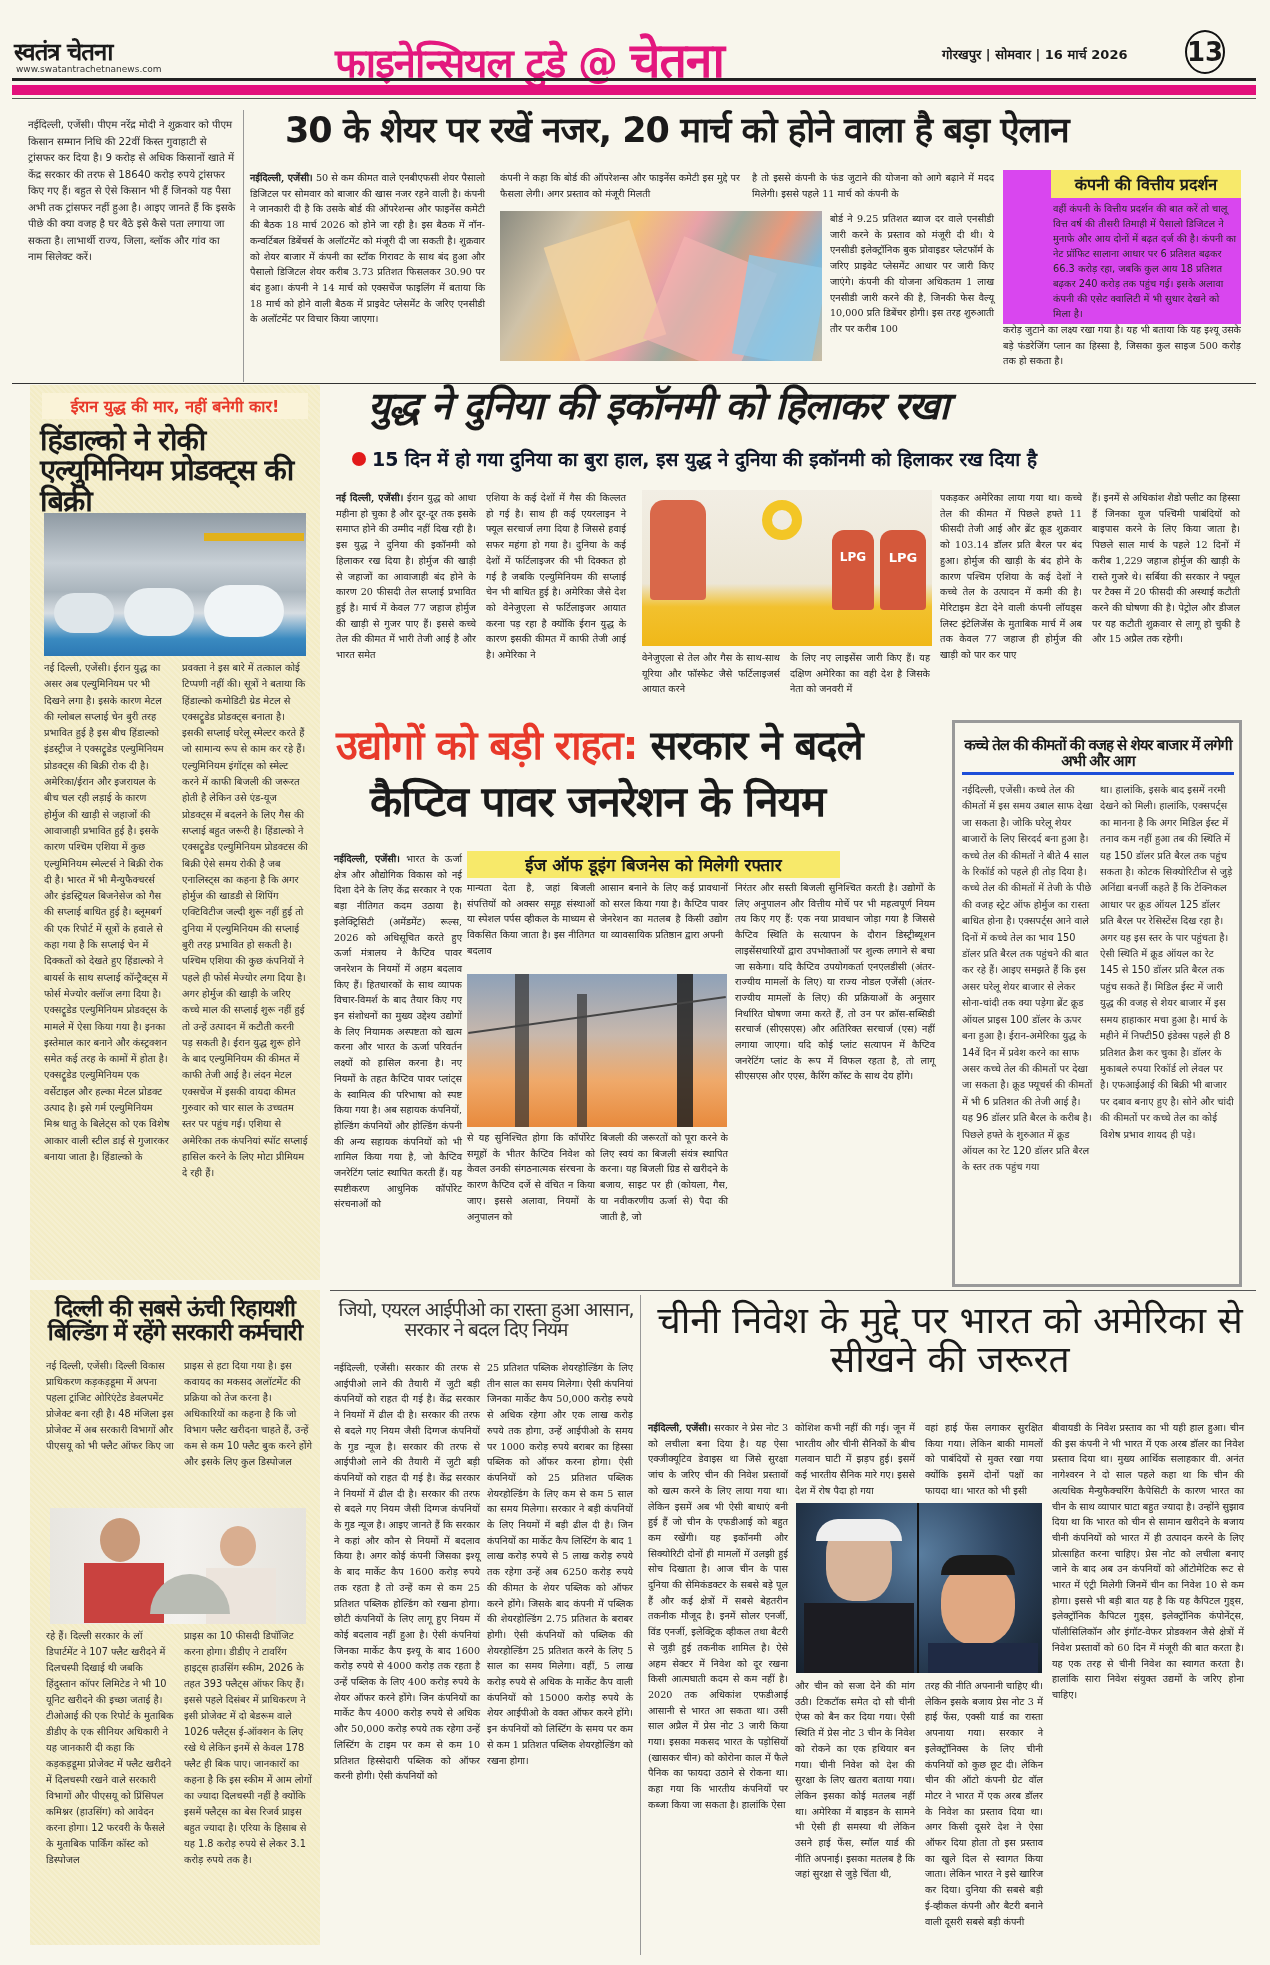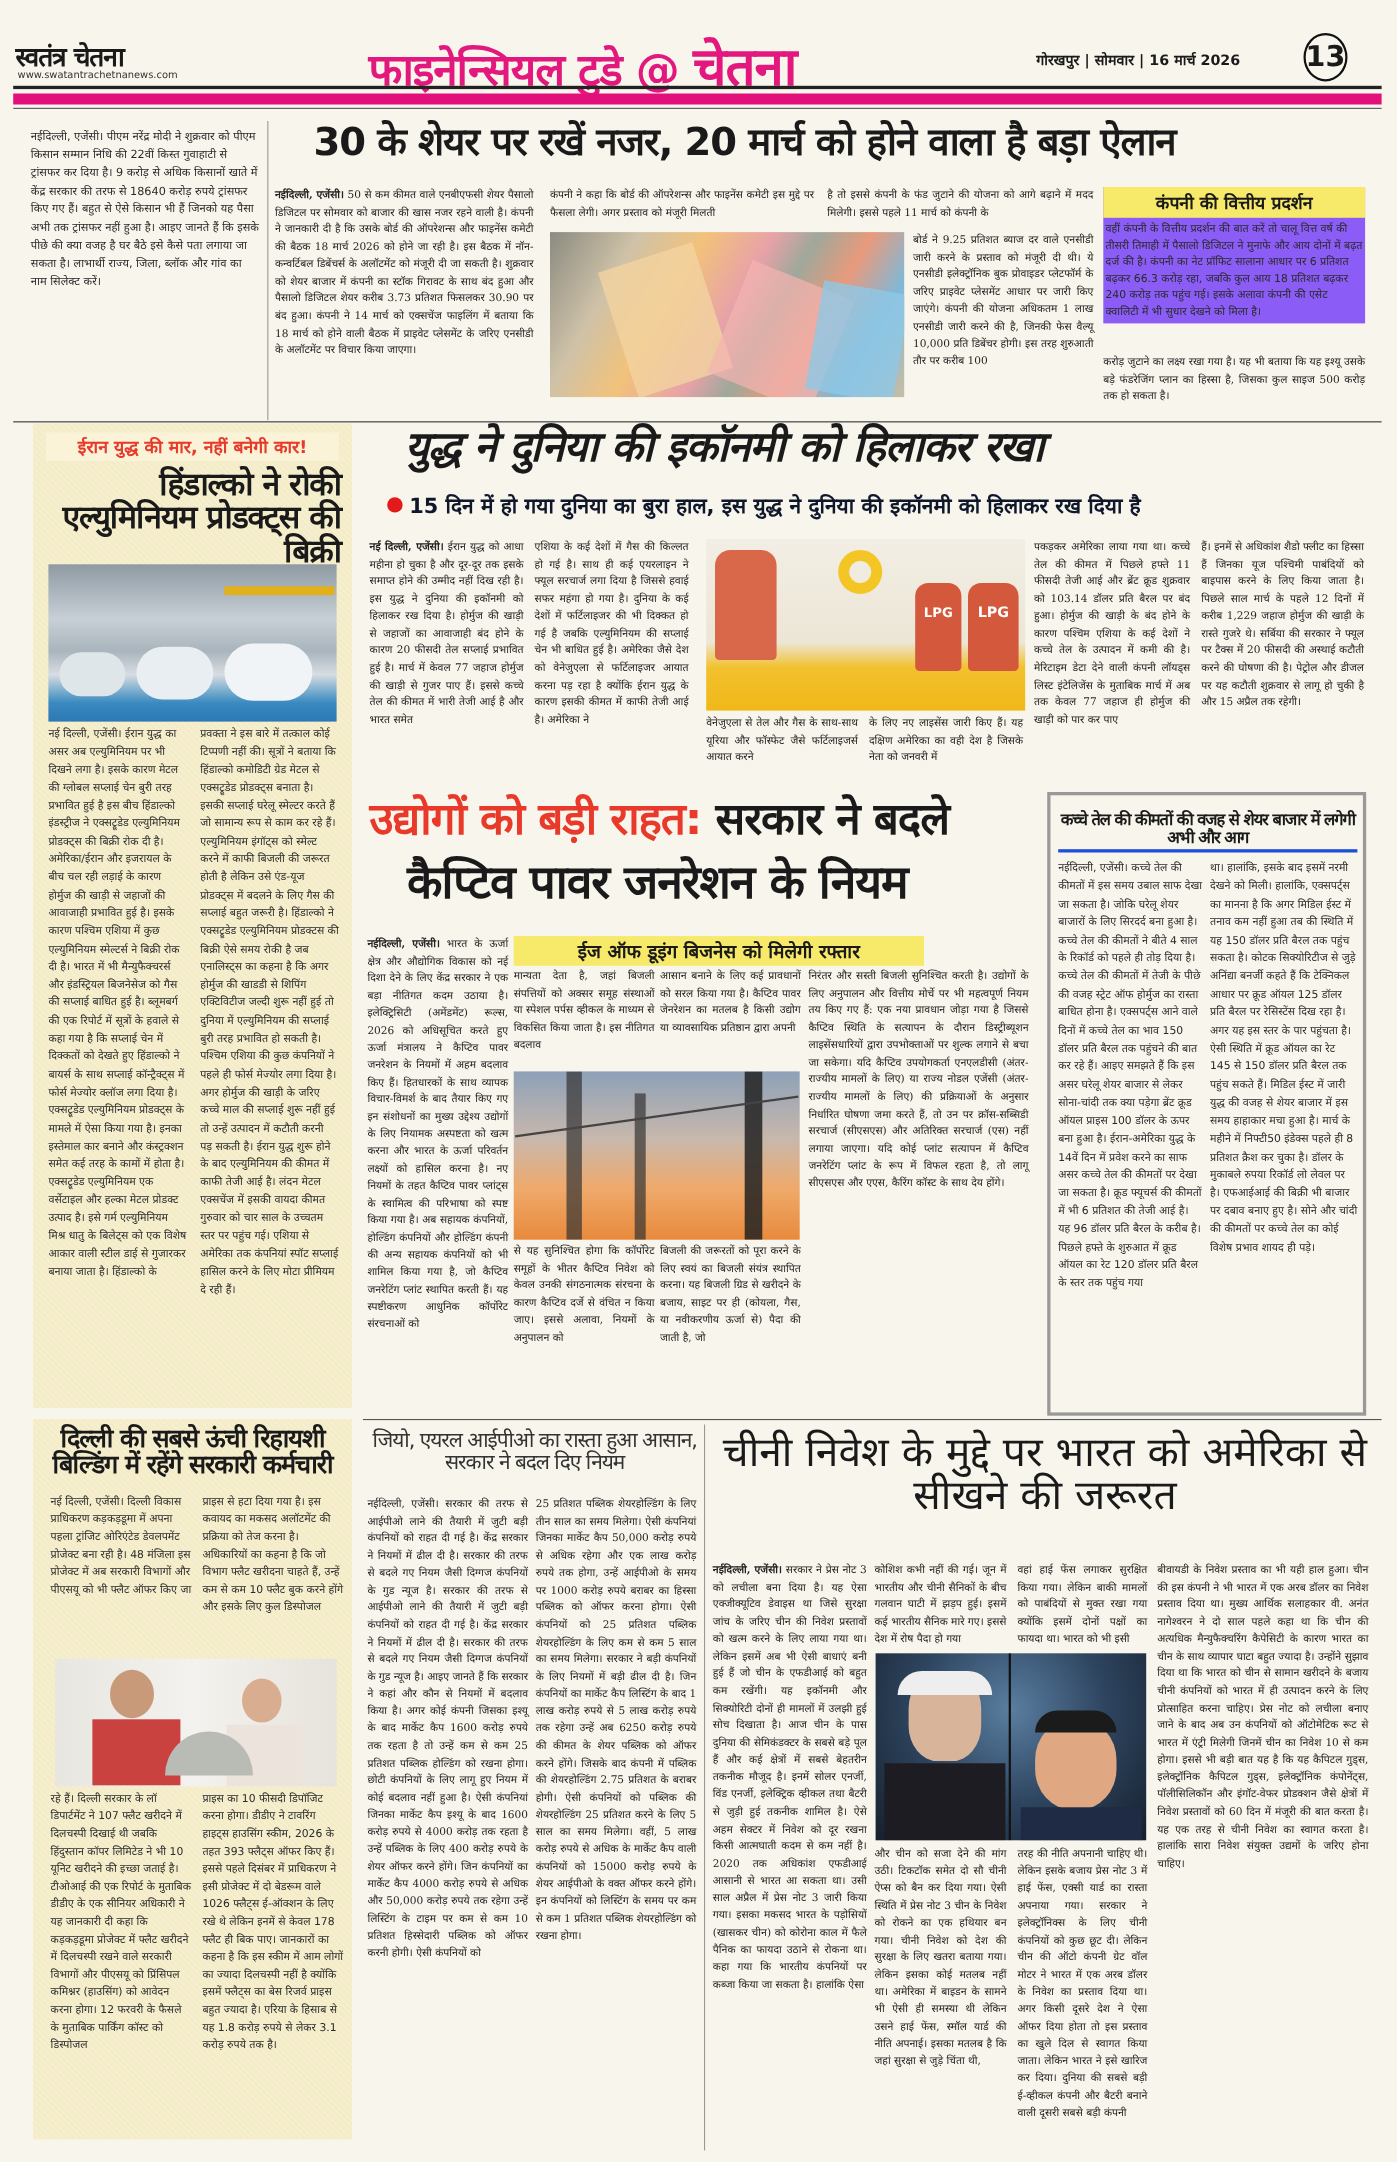--- a/index.html
+++ b/index.html
@@ -44,31 +44,31 @@
 <div class="abs headline" style="left:285px;top:112px;width:960px;font-size:35px;">30 के शेयर पर रखें नजर, 20 मार्च को होने वाला है बड़ा ऐलान</div>
 <div class="abs col-text" style="left:250px;top:170px;width:235px;"><span class="dateline">नईदिल्ली, एजेंसी।</span> <span>50 से कम कीमत वाले एनबीएफसी शेयर पैसालो डिजिटल पर सोमवार को बाजार की खास नजर रहने वाली है। कंपनी ने जानकारी दी है कि उसके बोर्ड की ऑपरेशन्स और फाइनेंस कमेटी की बैठक 18 मार्च 2026 को होने जा रही है। इस बैठक में नॉन-कन्वर्टिबल डिबेंचर्स के अलॉटमेंट को मंजूरी दी जा सकती है। शुक्रवार को शेयर बाजार में कंपनी का स्टॉक गिरावट के साथ बंद हुआ और पैसालो डिजिटल शेयर करीब 3.73 प्रतिशत फिसलकर 30.90 पर बंद हुआ। कंपनी ने 14 मार्च को एक्सचेंज फाइलिंग में बताया कि 18 मार्च को होने वाली बैठक में प्राइवेट प्लेसमेंट के जरिए एनसीडी के अलॉटमेंट पर विचार किया जाएगा।</span></div>
 <div class="abs col-text" style="left:500px;top:170px;width:240px;">कंपनी ने कहा कि बोर्ड की ऑपरेशन्स और फाइनेंस कमेटी इस मुद्दे पर फैसला लेगी। अगर प्रस्ताव को मंजूरी मिलती</div>
 <div class="abs col-text" style="left:752px;top:170px;width:242px;">है तो इससे कंपनी के फंड जुटाने की योजना को आगे बढ़ाने में मदद मिलेगी। इससे पहले 11 मार्च को कंपनी के</div>
 <div class="abs img" style="left:500px;top:211px;width:322px;height:150px;background:linear-gradient(120deg,#8b8b80 0%,#cfc2a8 20%,#f2c27a 35%,#e8a2a8 50%,#9fa89b 60%,#e89a7c 72%,#80b8d8 85%,#c9bda4 100%);">
   <div style="position:absolute;left:60px;top:20px;width:90px;height:120px;background:#f3d3a0;transform:rotate(-18deg);opacity:0.8;"></div>
   <div style="position:absolute;left:160px;top:40px;width:100px;height:110px;background:#f5b3b0;transform:rotate(22deg);opacity:0.7;"></div>
   <div style="position:absolute;left:240px;top:50px;width:80px;height:100px;background:#8ec8e6;transform:rotate(10deg);opacity:0.8;"></div>
 </div>
 <div class="abs col-text" style="left:830px;top:211px;width:164px;">बोर्ड ने 9.25 प्रतिशत ब्याज दर वाले एनसीडी जारी करने के प्रस्ताव को मंजूरी दी थी। ये एनसीडी इलेक्ट्रॉनिक बुक प्रोवाइडर प्लेटफॉर्म के जरिए प्राइवेट प्लेसमेंट आधार पर जारी किए जाएंगे। कंपनी की योजना अधिकतम 1 लाख एनसीडी जारी करने की है, जिनकी फेस वैल्यू 10,000 प्रति डिबेंचर होगी। इस तरह शुरुआती तौर पर करीब 100</div>
-<div class="abs" style="left:1003px;top:170px;width:238px;background:#8b5cf6;">
+<div class="abs" style="left:1003px;top:170px;width:238px;background:#d946ef;padding-left:48px;">
   <div style="background:#f7e96a;font-weight:bold;font-size:16px;text-align:center;padding:3px 0;">कंपनी की वित्तीय प्रदर्शन</div>
   <div class="sans-text" style="font-size:9.8px;line-height:15px;padding:3px 2px;">वहीं कंपनी के वित्तीय प्रदर्शन की बात करें तो चालू वित्त वर्ष की तीसरी तिमाही में पैसालो डिजिटल ने मुनाफे और आय दोनों में बढ़त दर्ज की है। कंपनी का नेट प्रॉफिट सालाना आधार पर 6 प्रतिशत बढ़कर 66.3 करोड़ रहा, जबकि कुल आय 18 प्रतिशत बढ़कर 240 करोड़ तक पहुंच गई। इसके अलावा कंपनी की एसेट क्वालिटी में भी सुधार देखने को मिला है।</div>
 </div>
 <div class="abs col-text" style="left:1003px;top:322px;width:238px;">करोड़ जुटाने का लक्ष्य रखा गया है। यह भी बताया कि यह इश्यू उसके बड़े फंडरेजिंग प्लान का हिस्सा है, जिसका कुल साइज 500 करोड़ तक हो सकता है।</div>
 
 <div class="abs divider-h" style="left:12px;top:383px;width:1244px;background:#333;"></div>
 
 <div class="abs box-cream" style="left:30px;top:385px;width:290px;height:895px;"></div>
 <div class="abs" style="left:42px;top:393px;width:266px;background:#faf3d8;text-align:center;font-weight:bold;color:#e8392a;font-size:16px;padding:2px 0;">ईरान युद्ध की मार, नहीं बनेगी कार!</div>
-<div class="abs headline" style="left:40px;top:425px;width:270px;font-size:29px;text-align:right;">हिंडाल्को ने रोकी एल्युमिनियम प्रोडक्ट्स की बिक्री</div>
+<div class="abs headline" style="left:40px;top:425px;width:270px;font-size:29px;text-align:left;">हिंडाल्को ने रोकी एल्युमिनियम प्रोडक्ट्स की बिक्री</div>
 <div class="abs img" style="left:44px;top:513px;width:262px;height:143px;background:linear-gradient(180deg,#8f9aa3 0%,#c8d0d6 35%,#a9b4bc 55%,#d7dde2 70%,#3a8ac0 88%,#2c78b4 100%);">
   <div style="position:absolute;left:160px;top:20px;width:100px;height:8px;background:#e2b11a;"></div>
   <div style="position:absolute;left:10px;top:80px;width:60px;height:40px;border-radius:30px;background:#dfe6ea;"></div>
   <div style="position:absolute;left:80px;top:75px;width:70px;height:48px;border-radius:35px;background:#e8eef1;"></div>
   <div style="position:absolute;left:160px;top:72px;width:80px;height:52px;border-radius:40px;background:#f0f4f6;"></div>
 </div>
 <div class="abs sans-text" style="left:44px;top:660px;width:126px;font-size:9.8px;line-height:16.3px;">नई दिल्ली, एजेंसी। ईरान युद्ध का असर अब एल्युमिनियम पर भी दिखने लगा है। इसके कारण मेटल की ग्लोबल सप्लाई चेन बुरी तरह प्रभावित हुई है इस बीच हिंडाल्को इंडस्ट्रीज ने एक्सट्रूडेड एल्युमिनियम प्रोडक्ट्स की बिक्री रोक दी है। अमेरिका/ईरान और इजरायल के बीच चल रही लड़ाई के कारण होर्मुज की खाड़ी से जहाजों की आवाजाही प्रभावित हुई है। इसके कारण पश्चिम एशिया में कुछ एल्युमिनियम स्मेल्टर्स ने बिक्री रोक दी है। भारत में भी मैन्युफैक्चरर्स और इंडस्ट्रियल बिजनेसेज को गैस की सप्लाई बाधित हुई है। ब्लूमबर्ग की एक रिपोर्ट में सूत्रों के हवाले से कहा गया है कि सप्लाई चेन में दिक्कतों को देखते हुए हिंडाल्को ने बायर्स के साथ सप्लाई कॉन्ट्रैक्ट्स में फोर्स मेज्योर क्लॉज लगा दिया है। एक्सट्रूडेड एल्युमिनियम प्रोडक्ट्स के मामले में ऐसा किया गया है। इनका इस्तेमाल कार बनाने और कंस्ट्रक्शन समेत कई तरह के कामों में होता है। एक्सट्रूडेड एल्युमिनियम एक वर्सेटाइल और हल्का मेटल प्रोडक्ट उत्पाद है। इसे गर्म एल्युमिनियम मिश्र धातु के बिलेट्स को एक विशेष आकार वाली स्टील डाई से गुजारकर बनाया जाता है। हिंडाल्को के</div>
 <div class="abs sans-text" style="left:182px;top:660px;width:126px;font-size:9.8px;line-height:16.3px;">प्रवक्ता ने इस बारे में तत्काल कोई टिप्पणी नहीं की। सूत्रों ने बताया कि हिंडाल्को कमोडिटी ग्रेड मेटल से एक्सट्रूडेड प्रोडक्ट्स बनाता है। इसकी सप्लाई घरेलू स्मेल्टर करते हैं जो सामान्य रूप से काम कर रहे हैं। एल्युमिनियम इंगॉट्स को स्मेल्ट करने में काफी बिजली की जरूरत होती है लेकिन उसे एंड-यूज प्रोडक्ट्स में बदलने के लिए गैस की सप्लाई बहुत जरूरी है। हिंडाल्को ने एक्सट्रूडेड एल्युमिनियम प्रोडक्टस की बिक्री ऐसे समय रोकी है जब एनालिस्ट्स का कहना है कि अगर होर्मुज की खाडडी से शिपिंग एक्टिविटीज जल्दी शुरू नहीं हुई तो दुनिया में एल्युमिनियम की सप्लाई बुरी तरह प्रभावित हो सकती है। पश्चिम एशिया की कुछ कंपनियों ने पहले ही फोर्स मेज्योर लगा दिया है। अगर होर्मुज की खाड़ी के जरिए कच्चे माल की सप्लाई शुरू नहीं हुई तो उन्हें उत्पादन में कटौती करनी पड़ सकती है। ईरान युद्ध शुरू होने के बाद एल्युमिनियम की कीमत में काफी तेजी आई है। लंदन मेटल एक्सचेंज में इसकी वायदा कीमत गुरुवार को चार साल के उच्चतम स्तर पर पहुंच गई। एशिया से अमेरिका तक कंपनियां स्पॉट सप्लाई हासिल करने के लिए मोटा प्रीमियम दे रही हैं।</div>
 
 <div class="abs box-cream" style="left:30px;top:1290px;width:290px;height:655px;"></div>

